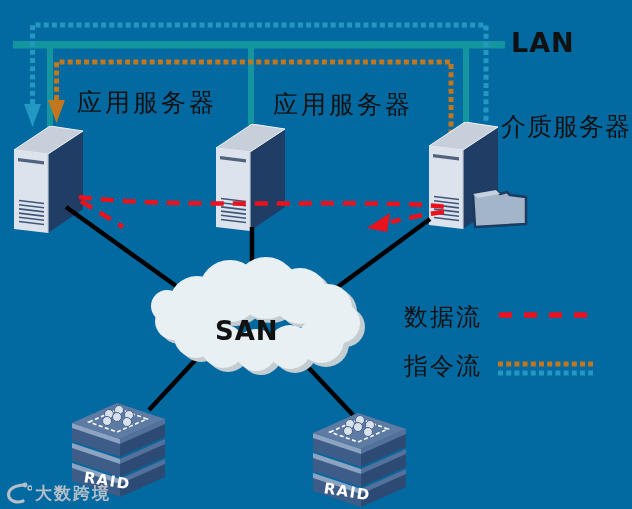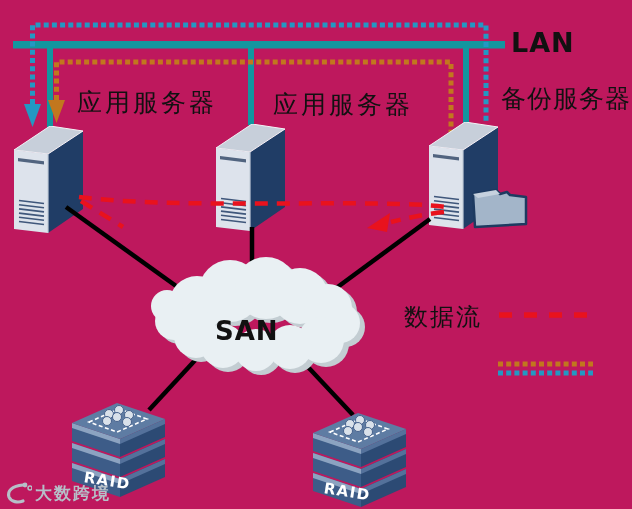--- a/index.html
+++ b/index.html
@@ -1,17 +1,17 @@
 <!DOCTYPE html>
 <html><head>
 <meta charset="utf-8">
 <style>
   html,body{margin:0;padding:0;background:#fff;}
   .stage{
-    position:relative;width:632px;height:509px;background:#be185d;overflow:hidden;
+    position:relative;width:632px;height:509px;background:#0369a1;overflow:hidden;
     font-family:"DejaVu Sans","Liberation Sans",sans-serif;
   }
   .art{position:absolute;left:0;top:0;width:632px;height:509px;}
   .lbl{position:absolute;color:#111;white-space:nowrap;}
   .cjk{font-size:25px;letter-spacing:3px;font-weight:400;}
   .lan-label{left:511px;top:27px;font-size:27px;font-weight:bold;letter-spacing:1px;}
   .app1{left:77px;top:86px;}
   .app2{left:273px;top:88px;}
   .bak1{left:501px;top:82px;letter-spacing:1px;}
   .bak2{left:501px;top:110px;letter-spacing:1px;}
@@ -162,25 +162,26 @@
     <g>
       <line x1="499" y1="315" x2="588" y2="315" stroke="#e9121d" stroke-width="5.5" stroke-dasharray="13 12"></line>
       <line x1="498" y1="364" x2="593" y2="364" stroke="#c2771e" stroke-width="5" stroke-dasharray="5 3.2"></line>
       <line x1="498" y1="373" x2="593" y2="373" stroke="#2398c3" stroke-width="5" stroke-dasharray="5 3.2"></line>
     </g>
   </svg>
 
   <div class="lbl lan-label">LAN</div>
   <div class="lbl cjk app1">应用服务器</div>
   <div class="lbl cjk app2">应用服务器</div>
-  <div class="lbl cjk bak1">备份服务器</div>
+  <div class="lbl cjk bak2">介质服务器</div>
   <div class="lbl san-label">SAN</div>
   <div class="lbl raid-label raid1">RAID</div>
   <div class="lbl raid-label raid2">RAID</div>
   <div class="lbl cjk legend-label leg1">数据流</div>
+  <div class="lbl cjk legend-label leg2">指令流</div>
 
   <div class="watermark">
     <svg width="28" height="24" viewBox="0 0 28 24">
       <path d="M19,4 C8,5 3,10 5,16 C7,21 14,22 19,20" fill="none" stroke="#b6bfc8" stroke-width="3.2" stroke-linecap="round"></path>
       <circle cx="21" cy="4" r="2.4" fill="#b6bfc8"></circle>
       <circle cx="26" cy="7" r="2" fill="none" stroke="#b6bfc8" stroke-width="1.5"></circle>
     </svg>
     <span>大数跨境</span>
   </div>
 </div>

